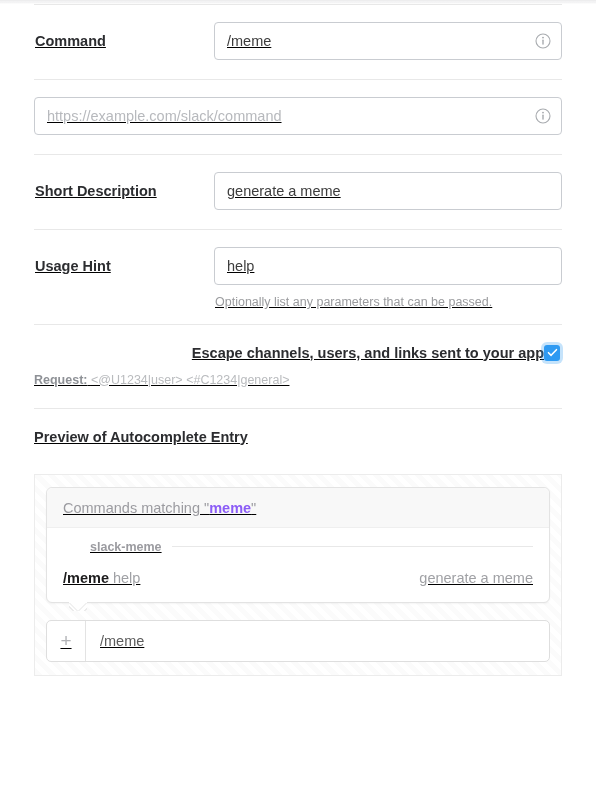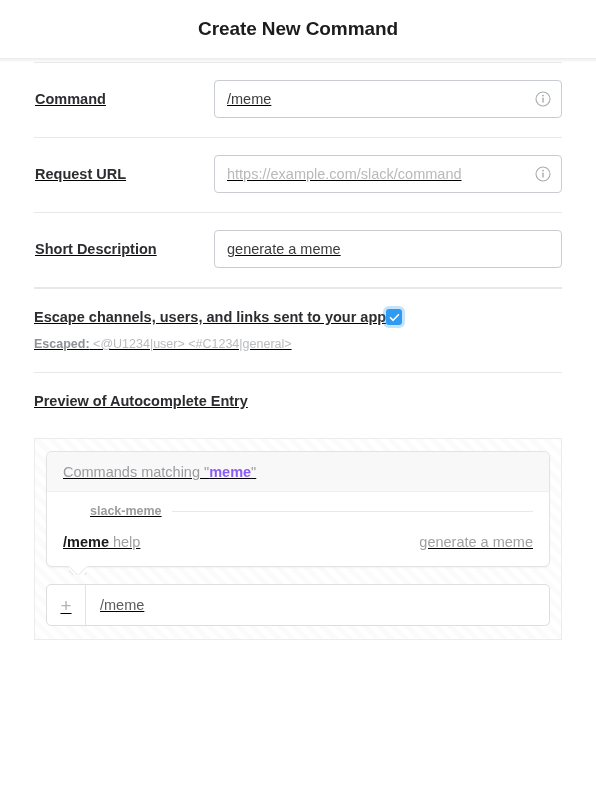--- a/index.html
+++ b/index.html
@@ -107,21 +107,21 @@
   }
 
   
   .escape-block {
     padding-top: 20px;
     padding-bottom: 21px;
   }
   .escape-top {
     display: flex;
     align-items: center;
-    justify-content: flex-start;
+    justify-content: flex-end;
   }
   .escape-title {
     font-size: 14.5px;
     font-weight: bold;
     color: #2c2d30;
   }
   .checkbox {
     width: 16px;
     height: 16px;
     border-radius: 3px;
@@ -268,23 +268,20 @@
     padding: 0 14px;
     font-size: 14.5px;
     color: #5c5c5c;
   }
 </style>
 </head>
 <body>
 
 <div class="page">
 
-  <div class="header">
-    <div class="header-title">Create New Command</div>
-  </div>
   <div class="header-rule"></div>
 
   <div class="form">
 
     <div class="divider"></div>
 
     <div class="field-row">
       <div class="field-label">Command</div>
       <div class="field-control">
         <div class="input-wrap">
@@ -296,21 +293,20 @@
               <rect x="7.3" y="6.6" width="1.4" height="5.1" rx="0.6" fill="#a8abaf"></rect>
             </svg>
           </span>
         </div>
       </div>
     </div>
 
     <div class="divider"></div>
 
     <div class="field-row">
-      <div class="field-label">Request URL</div>
       <div class="field-control">
         <div class="input-wrap">
           <input class="text-input has-icon" type="text" placeholder="https://example.com/slack/command" style="">
           <span class="info-icon">
             <svg width="16" height="16" viewBox="0 0 16 16" aria-hidden="true">
               <circle cx="8" cy="8" r="7" fill="none" stroke="#a8abaf" stroke-width="1.1"></circle>
               <circle cx="8" cy="4.6" r="0.95" fill="#a8abaf"></circle>
               <rect x="7.3" y="6.6" width="1.4" height="5.1" rx="0.6" fill="#a8abaf"></rect>
             </svg>
           </span>
@@ -324,34 +320,43 @@
       <div class="field-label">Short Description</div>
       <div class="field-control">
         <div class="input-wrap">
           <input class="text-input" type="text" value="generate a meme" style="">
         </div>
       </div>
     </div>
 
     <div class="divider"></div>
 
+    <div class="field-row">
+      <div class="field-label">Usage Hint</div>
+      <div class="field-control">
+        <div class="input-wrap">
+          <input class="text-input" type="text" value="help" style="">
+        </div>
+        <div class="help-text">Optionally list any parameters that can be passed.</div>
+      </div>
+    </div>
 
     <div class="divider"></div>
 
     <div class="escape-block">
       <div class="escape-top">
         <div class="escape-title">Escape channels, users, and links sent to your app</div>
         <div class="checkbox">
           <svg width="11" height="11" viewBox="0 0 12 12" aria-hidden="true">
             <path d="M1.6 6.2 L4.5 9.1 L10.3 2.9" fill="none" stroke="#ffffff" stroke-width="1.7" stroke-linecap="round" stroke-linejoin="round"></path>
           </svg>
         </div>
       </div>
       <div class="escape-sub">
-        <b>Escaped:</b>
+        <b>Request:</b>
         <span>&lt;@U1234|user&gt; &lt;#C1234|general&gt;</span>
       </div>
     </div>
 
     <div class="divider"></div>
 
     <div class="preview-block">
       <div class="preview-heading">Preview of Autocomplete Entry</div>
 
       <div class="striped">

